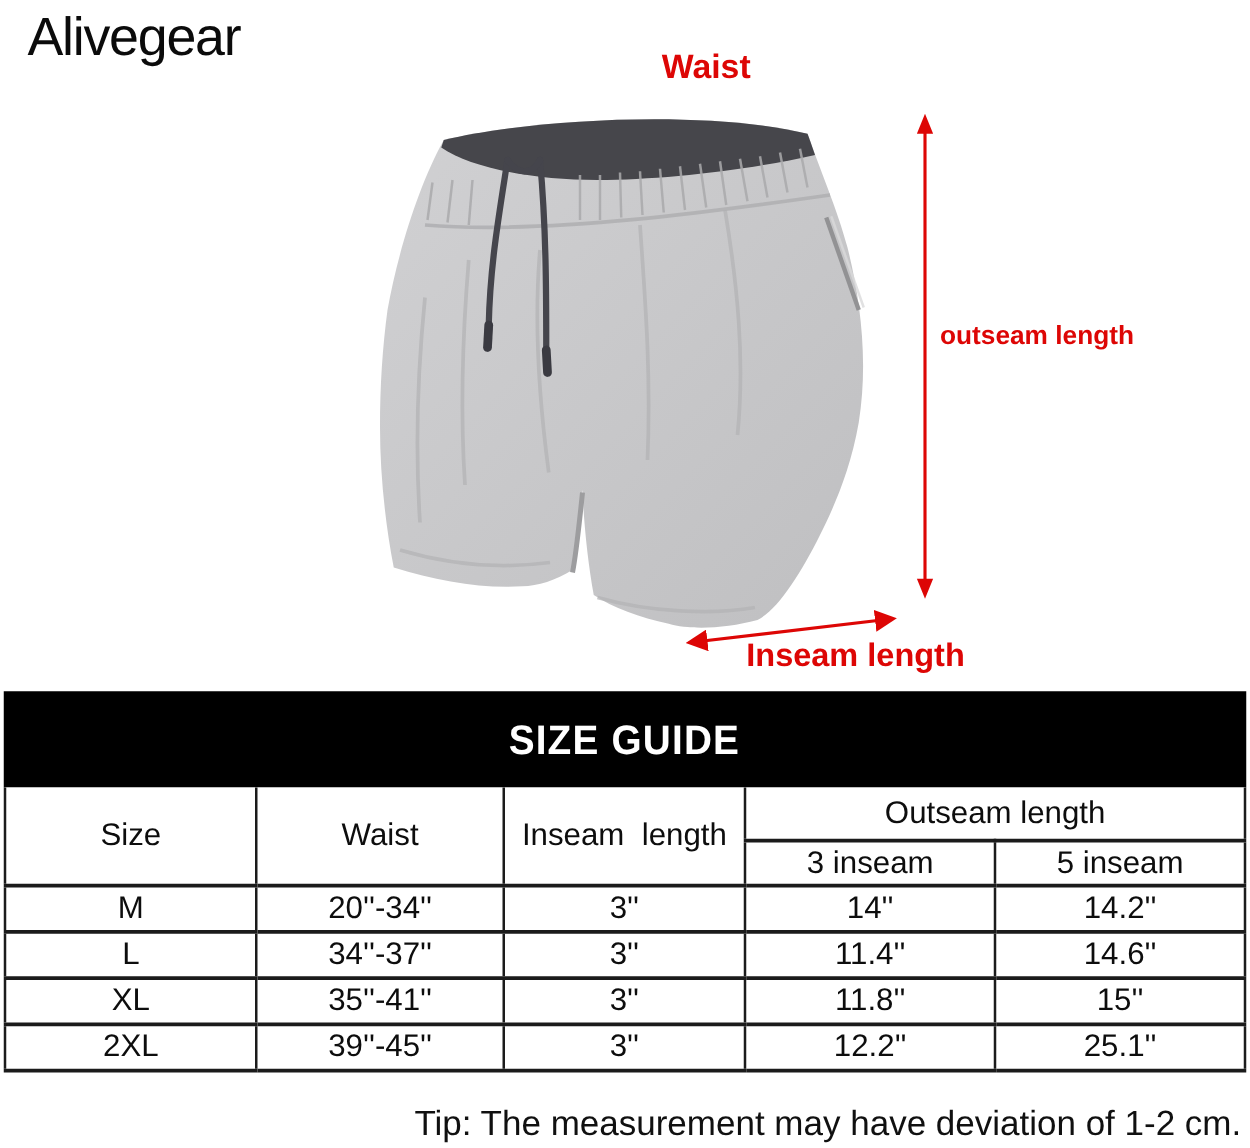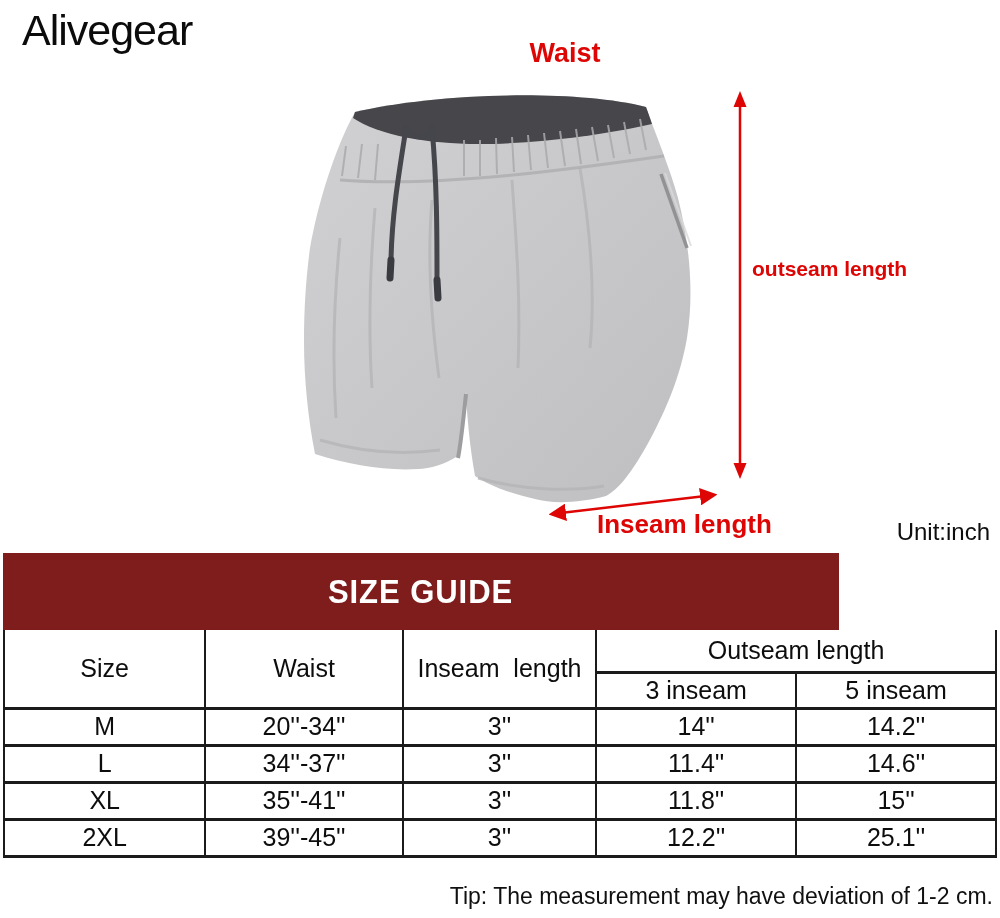--- a/index.html
+++ b/index.html
@@ -14,21 +14,21 @@
   }
   .red-label { position:absolute; color:#dd0605; font-weight:700; }
   .waist-label   { left:500px; top:38px; width:130px; text-align:center; font-size:27px; }
   .outseam-label { left:752px; top:257px; font-size:21px; }
   .inseam-label  { left:597px; top:509px; font-size:26px; }
   .unit-label { position:absolute; left:840px; top:518px; width:150px; text-align:right; font-size:24px; color:#0e0e0e; }
   .shorts-svg   { position:absolute; left:280px; top:88px; width:440px; height:420px; }
   .v-arrow-svg  { position:absolute; left:728px; top:90px;  width:24px;  height:390px; }
   .d-arrow-svg  { position:absolute; left:542px; top:486px; width:182px; height:36px; }
   .size-guide-bar {
-    position:absolute; left:3px; top:553px; width:836px; height:77px; background:#7f1d1d;
+    position:absolute; left:3px; top:553px; width:994px; height:77px; background:#000000;
     display:flex; align-items:center; justify-content:center;
   }
   .size-guide-bar span {
     color:#ffffff; font-size:33px; font-weight:700; letter-spacing:1px;
     transform:scaleX(.94);
   }
   table.size-table {
     position:absolute; left:3px; top:630px; width:994px;
     border-collapse:collapse; table-layout:fixed;padding-left:13px;
   }
@@ -36,21 +36,21 @@
     border-left:2px solid #1b1b1b; border-right:2px solid #1b1b1b;
     border-top:3px solid #1b1b1b; border-bottom:3px solid #1b1b1b;
     font-weight:400; font-size:25px; text-align:center; vertical-align:middle;
     background:#fff; color:#0d0d0d; padding:0;
   }
   .size-table thead tr.h1 th { height:42px; border-top:none; }
   .size-table thead tr.h2 th { height:36px; }
   .size-table tbody td { height:37px; }
   .pre { white-space:pre; }
   .tip {
-    position:absolute; right:7px; top:883px; font-size:23px; color:#101010;
+    position:absolute; right:7px; top:883px; font-size:28px; color:#101010;
   }
 </style>
 </head>
 <body>
 
 <div class="canvas">
 
   <div class="brand">Alivegear</div>
 
   <div class="red-label waist-label">Waist</div>
@@ -142,21 +142,20 @@
   <svg class="d-arrow-svg" viewBox="0 0 182 36" aria-hidden="true">
     <defs>
       <marker id="ah" viewBox="0 0 10 10" refX="8" refY="5" markerWidth="7" markerHeight="7" orient="auto-start-reverse">
         <path d="M 0,0 L 10,5 L 0,10 Z" fill="#dd0605"></path>
       </marker>
     </defs>
     <line x1="10" y1="28" x2="172" y2="9" stroke="#dd0605" stroke-width="2.5" marker-start="url(#ah)" marker-end="url(#ah)"></line>
   </svg>
   <div class="red-label inseam-label">Inseam length</div>
 
-  <div class="unit-label">Unit:inch</div>
 
   <div class="size-guide-bar">
     <span>SIZE GUIDE</span>
   </div>
 
   <table class="size-table">
     <thead>
       <tr class="h1">
         <th rowspan="2" style="width:20.3%">Size</th>
         <th rowspan="2" style="width:19.9%">Waist</th>

